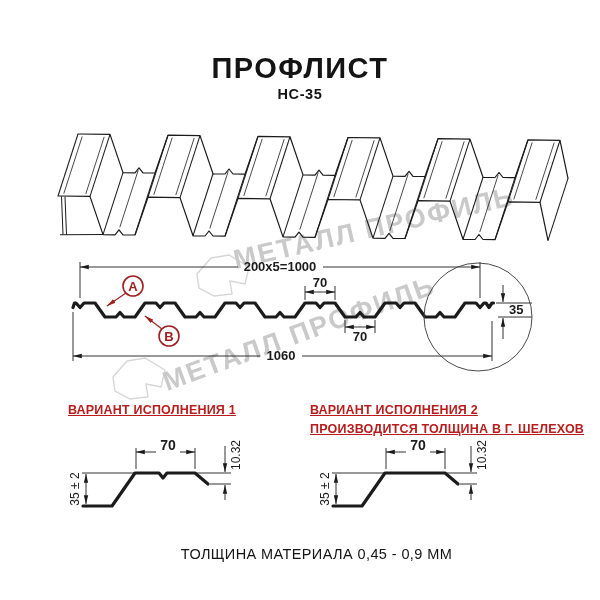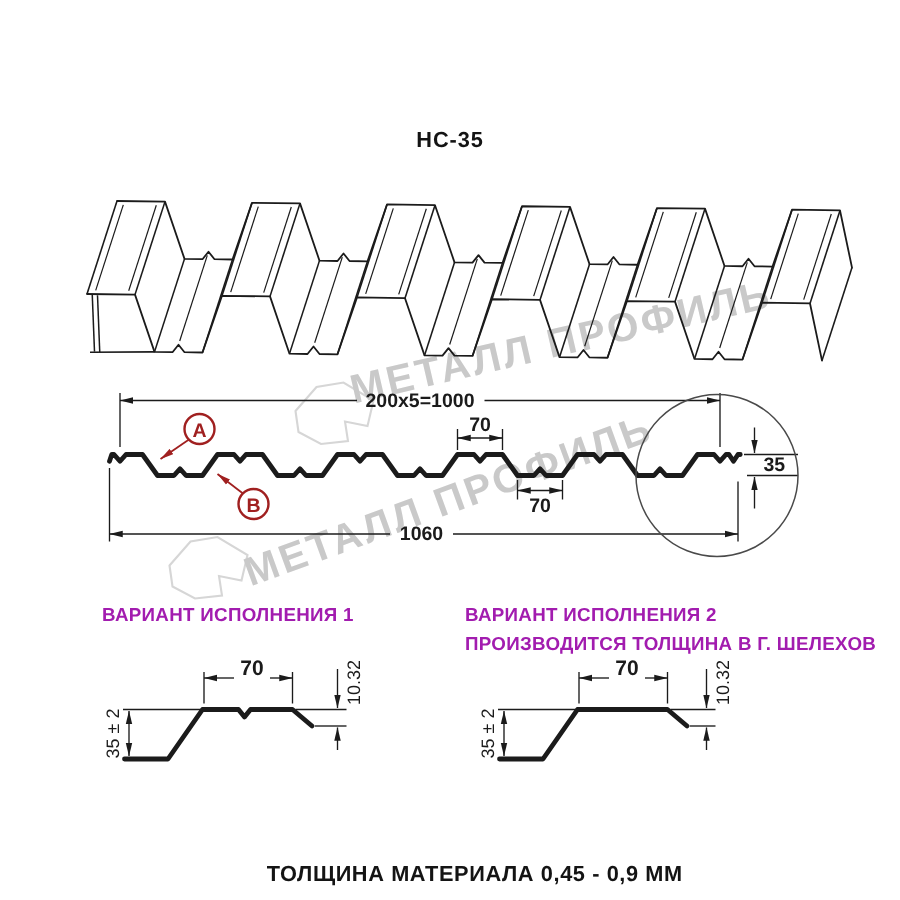--- a/index.html
+++ b/index.html
@@ -1,40 +1,41 @@
 <!DOCTYPE html>
 <html><head>
 <meta charset="utf-8">
 <style>
   html,body{margin:0;padding:0;background:#fff;}
   #canvas{position:relative;width:600px;height:600px;background:#ffffff;overflow:hidden;
           font-family:"Liberation Sans",sans-serif;}
   .ctr{position:absolute;left:0;right:0;text-align:center;color:#141414;}
   #title{top:52px;font-size:29px;font-weight:800;letter-spacing:1.5px;}
   #subtitle{top:86px;font-size:14.5px;font-weight:700;letter-spacing:.6px;text-align:center;}
-  #note{top:575px;font-size:14.5px;font-weight:700;letter-spacing:.4px;padding-left:33px;}
-  .vh{position:absolute;font-size:12.5px;font-weight:700;color:#a21caf;letter-spacing:.2px;white-space:nowrap;}
+  #note{top:546px;font-size:14.5px;font-weight:400;letter-spacing:.4px;padding-left:33px;}
+  .vh{position:absolute;font-size:12.5px;font-weight:700;color:#b91c1c;letter-spacing:.2px;white-space:nowrap;text-decoration:underline;}
   #v1h{left:68px;top:403px;}
   #v2h{left:310px;top:403px;}
   #v2h2{left:310px;top:422px;}
   svg{position:absolute;left:0;top:0;}
   .dim{stroke:#1b1b1b;stroke-width:.9;fill:none;}
   .dimt{font-family:"Liberation Sans",sans-serif;font-size:13px;font-weight:600;fill:#1b1b1b;}
   .dimt70{font-family:"Liberation Sans",sans-serif;font-size:14px;font-weight:600;fill:#1b1b1b;}
   .rot{font-family:"Liberation Sans",sans-serif;font-size:12px;font-weight:500;fill:#1b1b1b;}
   .ab{font-family:"Liberation Sans",sans-serif;font-size:13px;font-weight:700;fill:#a02020;}
   .wm{font-family:"Liberation Sans",sans-serif;font-size:27px;font-weight:700;fill:#c9c9c9;letter-spacing:2px;}
   .wmshape{stroke:#d6d6d6;stroke-width:1.4;fill:none;}
   .red{stroke:#a02020;fill:none;}
 </style>
 </head>
 <body>
 
 <div id="canvas">
 
+  <div id="title" class="ctr">ПРОФЛИСТ</div>
   <div id="subtitle" class="ctr">НС-35</div>
 
   <svg width="600" height="600" viewBox="0 0 600 600">
     <defs>
       <marker id="ar" viewBox="0 0 10 6" refX="9.8" refY="3" markerWidth="9" markerHeight="5.4" orient="auto-start-reverse" markerUnits="userSpaceOnUse">
         <path d="M0,0.6 L10,3 L0,5.4 Z" fill="#1b1b1b"></path>
       </marker>
       <marker id="arR" viewBox="0 0 10 6" refX="9.8" refY="3" markerWidth="9" markerHeight="5.4" orient="auto-start-reverse" markerUnits="userSpaceOnUse">
         <path d="M0,0.6 L10,3 L0,5.4 Z" fill="#a02020"></path>
       </marker>

